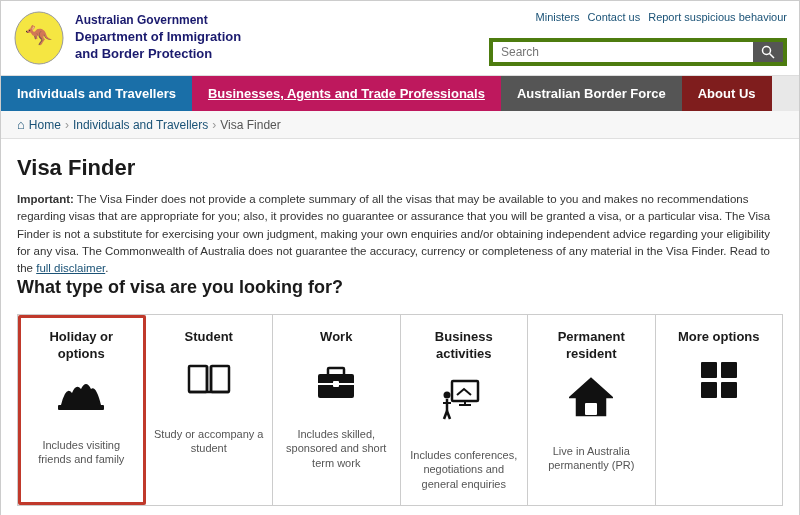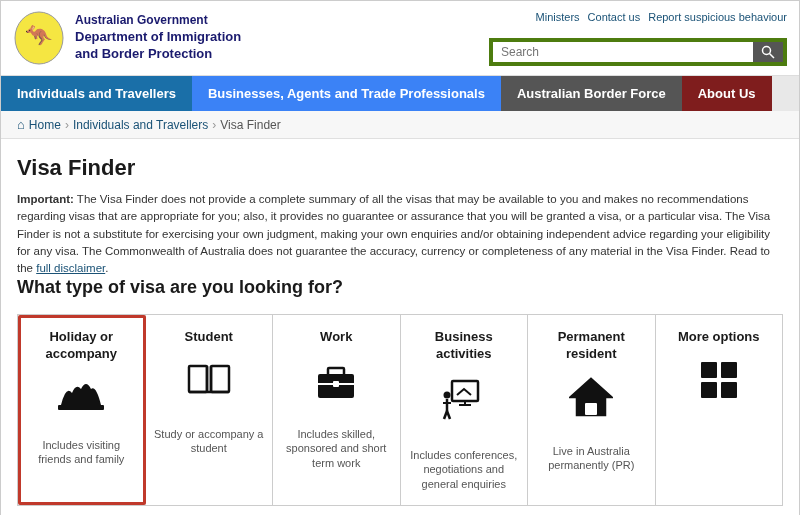--- a/index.html
+++ b/index.html
@@ -18,21 +18,21 @@
     .header-links { display: flex; gap: 8px; font-size: 11px; }
     .header-links a { color: #1a5276; text-decoration: none; }
     .search-bar { display: flex; align-items: center; border: 4px solid #4d7c0f; background: #fff; height: 28px; }
     .search-bar input { border: none; outline: none; padding: 0 8px; width: 260px; font-size: 12px; height: 100%; }
     .search-bar button { background: #555; color: #fff; border: none; width: 30px; height: 100%; cursor: pointer; display: flex; align-items: center; justify-content: center; }
 
     
     .nav-bar { display: flex; background: #e8e8e8; }
     .nav-item { padding: 10px 16px; font-size: 13px; font-weight: bold; color: #fff; cursor: pointer; text-align: center; }
     .nav-indiv { background: #1a6fa8; }
-    .nav-biz { background: #3b82f6; }
+    .nav-biz { background: #be185d; text-decoration: underline; }
     .nav-abf { background: #555; }
     .nav-about { background: #7f1d1d; }
 
     
     .breadcrumb { background: #f7f7f7; border-bottom: 1px solid #e0e0e0; padding: 6px 16px; font-size: 12px; color: #555; display: flex; align-items: center; gap: 4px; }
     .breadcrumb a { color: #1a5276; text-decoration: none; }
     .breadcrumb .sep { color: #999; }
     .home-icon { color: #1a5276; font-size: 13px; }
 
     
@@ -113,21 +113,21 @@
       <strong>Important:</strong>
       <span>The Visa Finder does not provide a complete summary of all the visas that may be available to you and makes no recommendations regarding visas that are appropriate for you; also, it provides no guarantee or assurance that you will be granted a visa, or a particular visa. The Visa Finder is not a substitute for exercising your own judgment, making your own enquiries and/or obtaining independent advice regarding your eligibility for any visa. The Commonwealth of Australia does not guarantee the accuracy, currency or completeness of any material in the Visa Finder. Read to the</span>
       <a href="#">full disclaimer</a>.
     </div>
 
     <h2 class="section-title">What type of visa are you looking for?</h2>
 
     <div class="visa-cards">
 
       <div class="visa-card selected">
-        <div class="visa-card-title">Holiday or accompany</div>
+        <div class="visa-card-title">Holiday or options</div>
         <div class="visa-icon">
           <svg width="50" height="38" viewBox="0 0 50 38">
 
             <rect x="2" y="30" width="46" height="5" fill="#111" rx="1"></rect>
             <path d="M5 30 Q10 10 16 18 Q20 8 25 14 Q30 4 35 14 Q40 10 45 30 Z" fill="#111"></path>
           </svg>
         </div>
         <div class="visa-card-desc">Includes visiting friends and family</div>
       </div>
 

